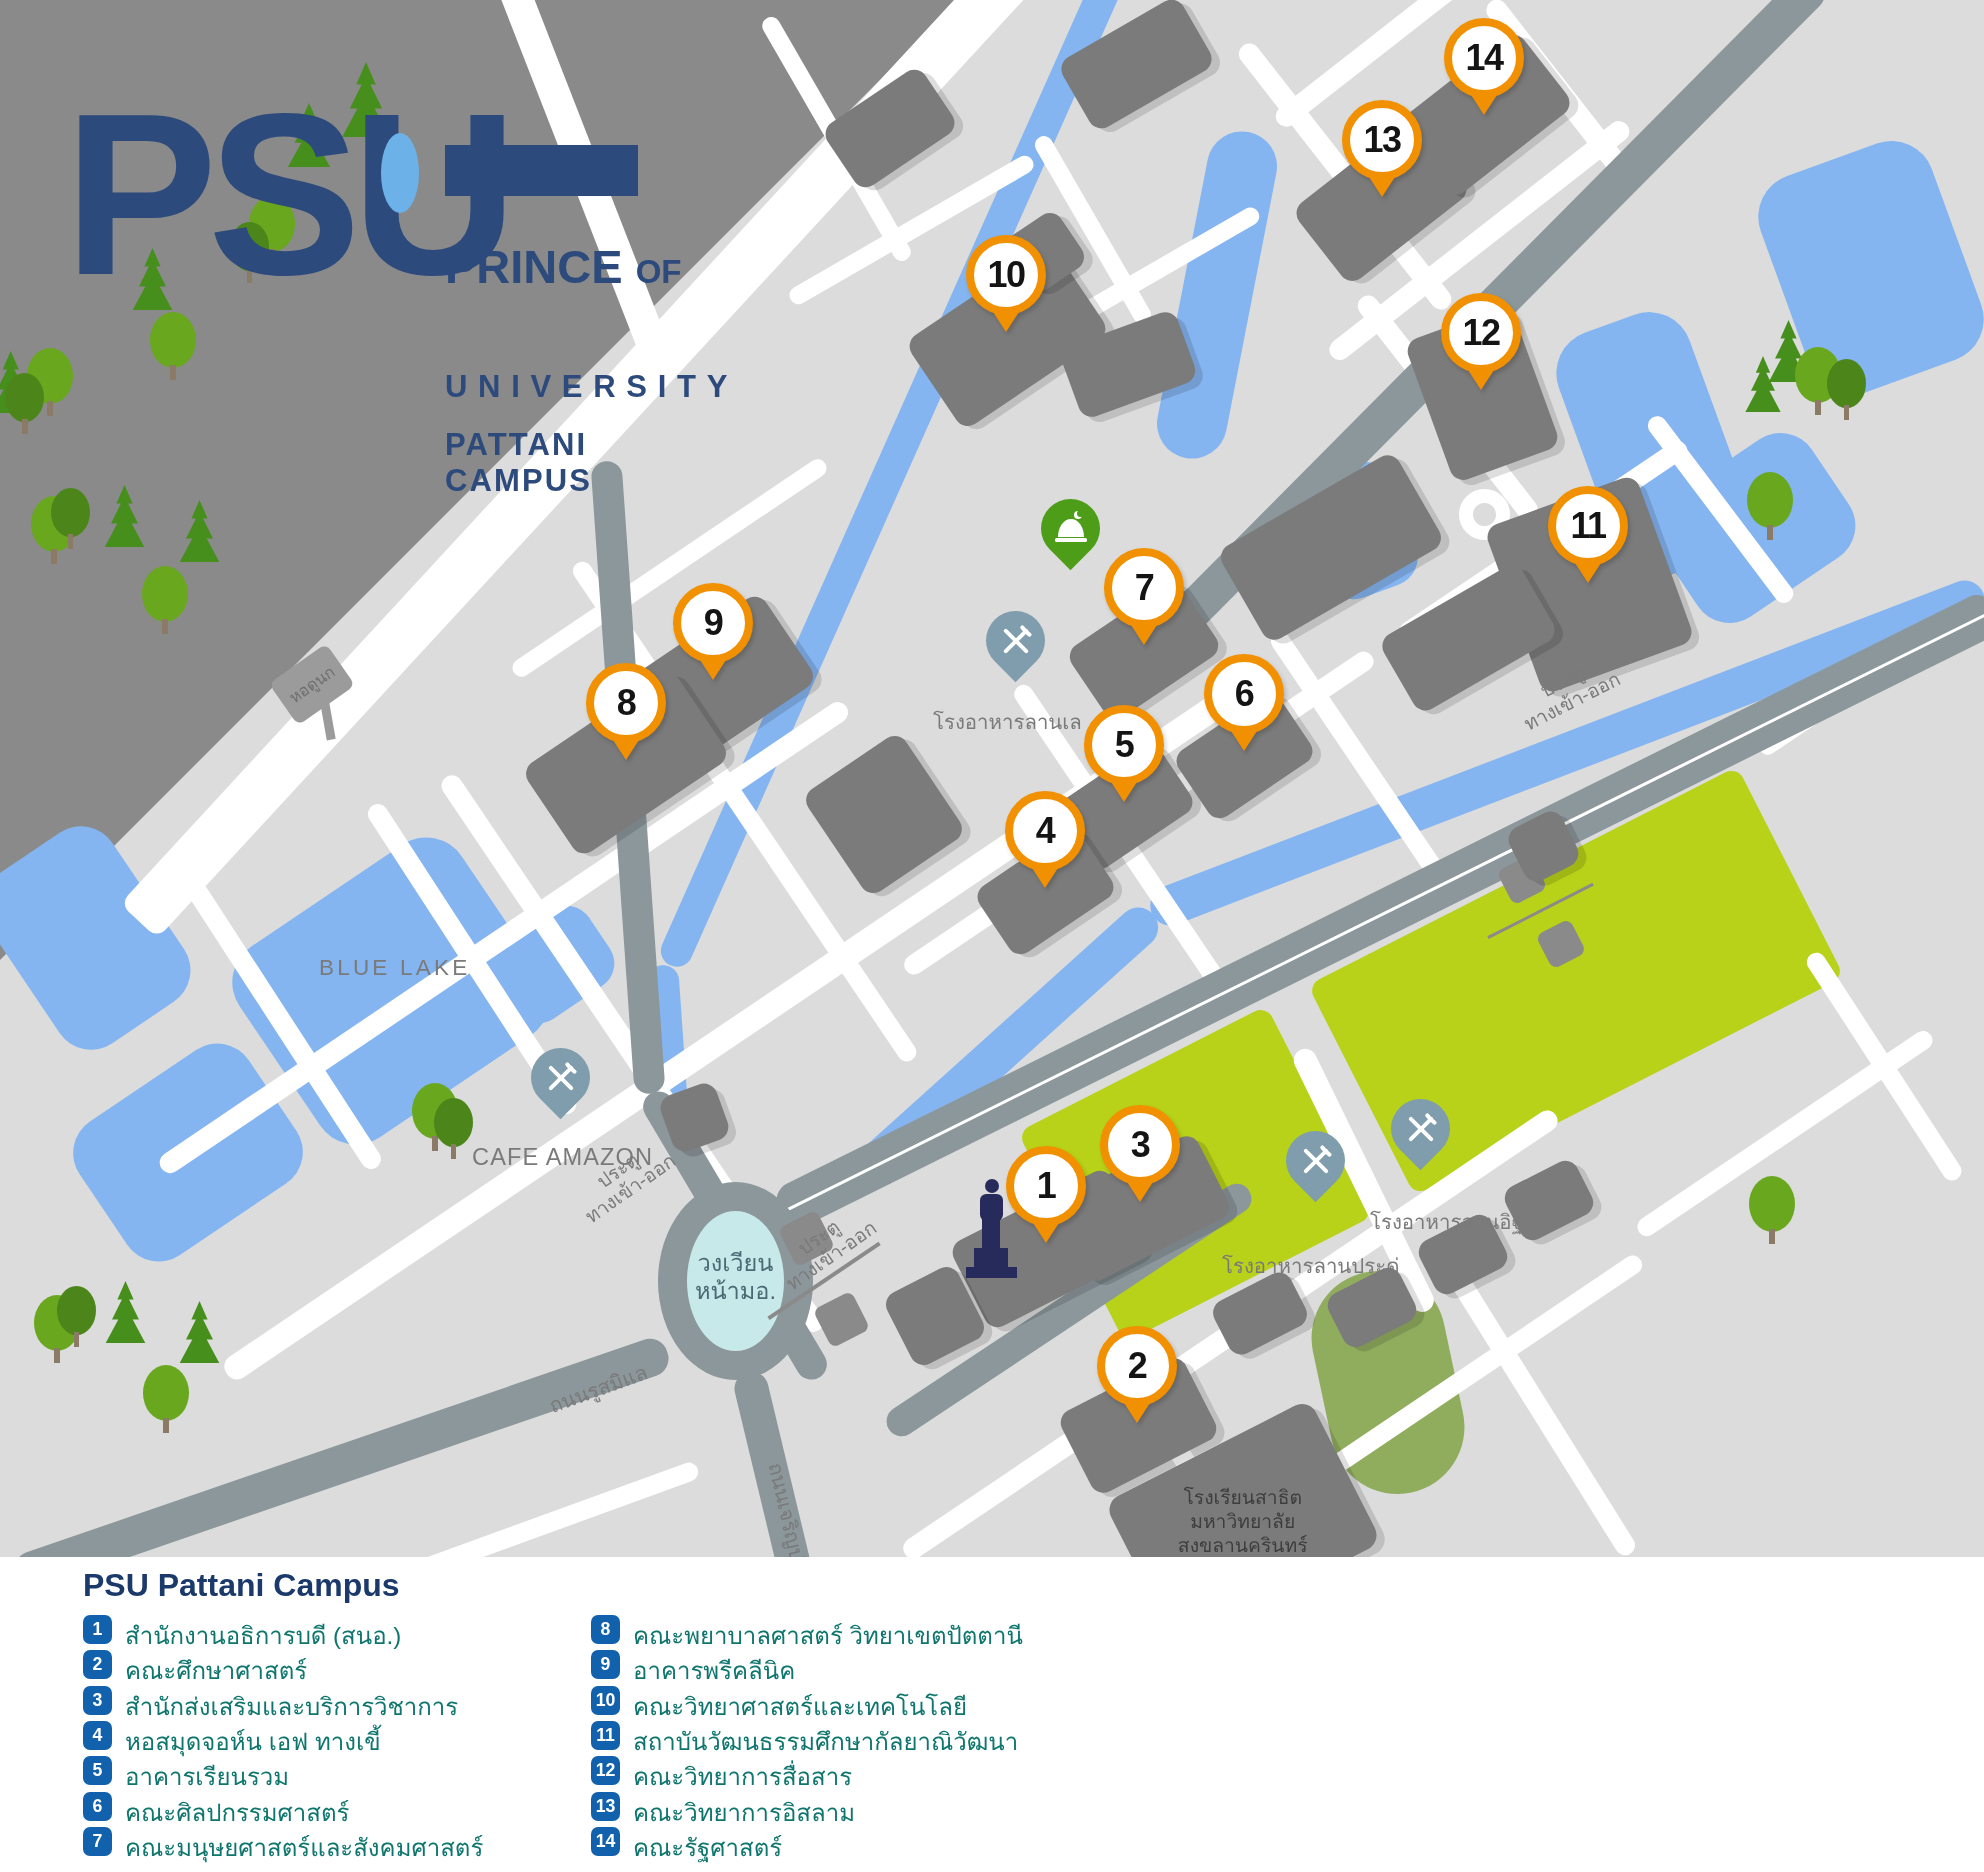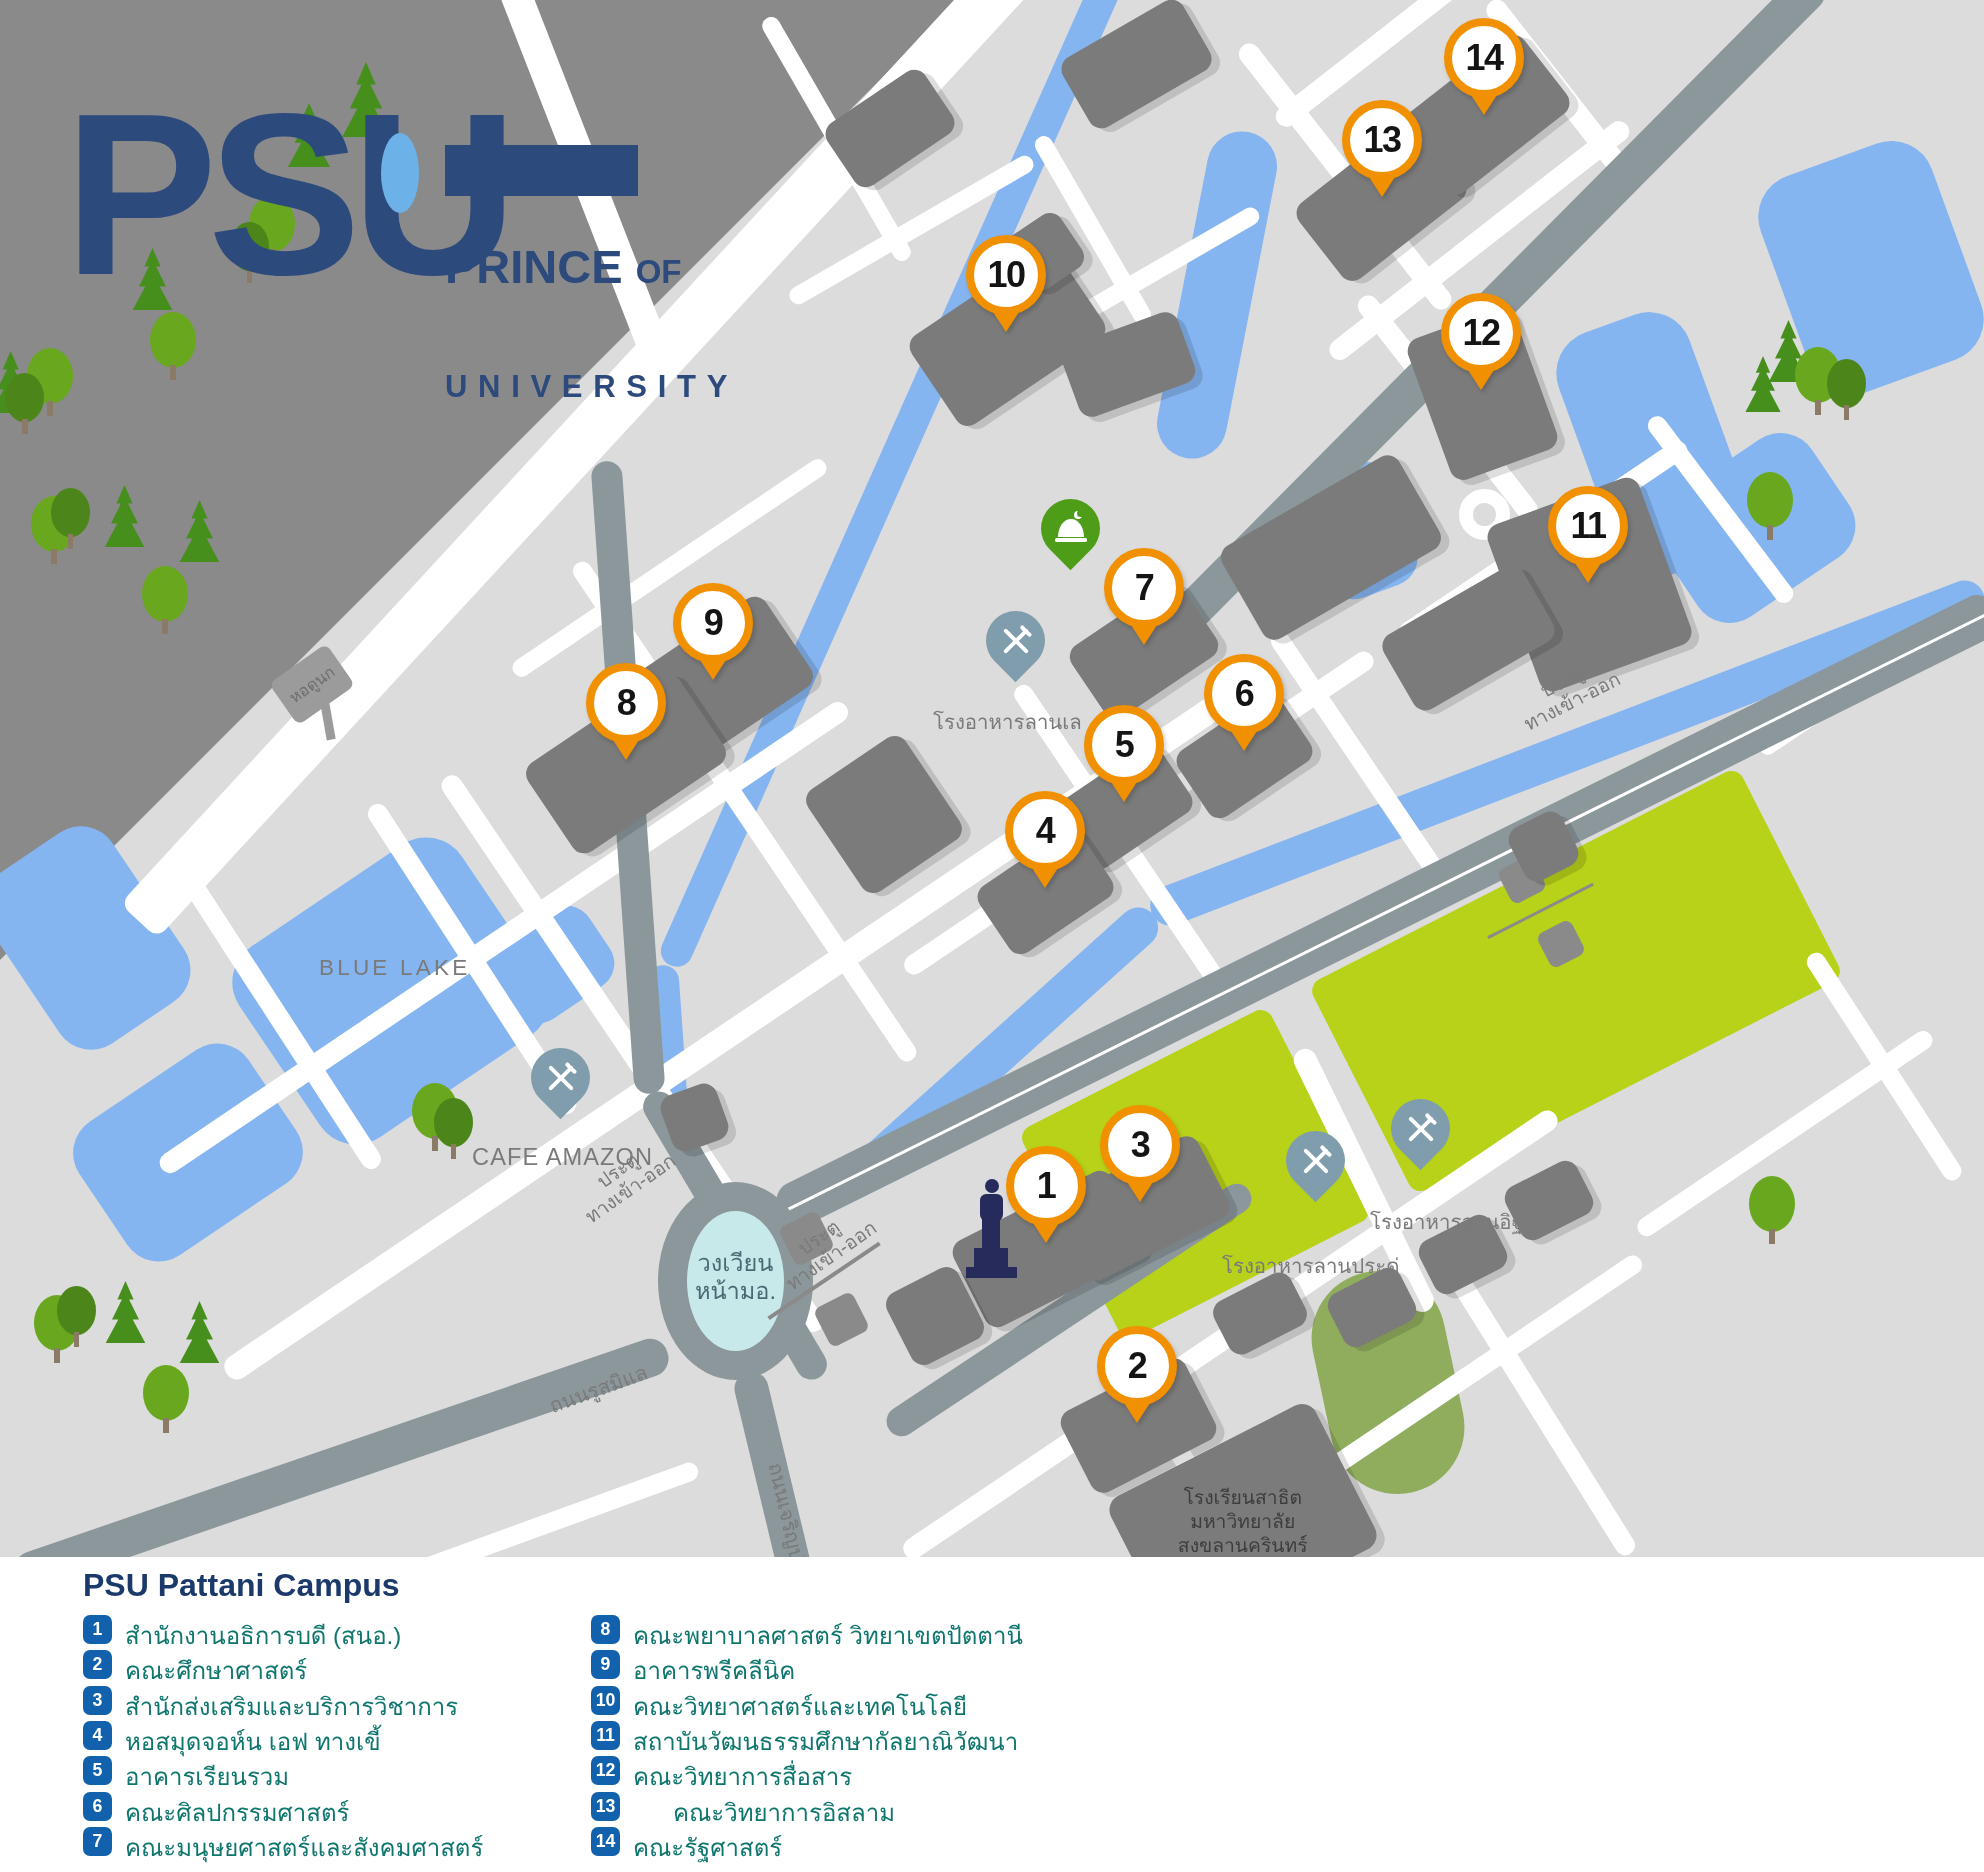--- a/index.html
+++ b/index.html
@@ -323,20 +323,21 @@
   </div>
 
   <div class="a" style="left:64px;top:80px;width:643px;height:418px;">
     <div class="a" style="left:0;top:0;font-size:230px;font-weight:800;color:#2d4a7d;letter-spacing:-9.6px;line-height:1;">PSU</div>
     <div class="a" style="left:317px;top:53px;width:38px;height:80px;border-radius:50%;background:#6cb2e8;"></div>
     <div class="a navy" style="left:381px;top:65px;width:193px;height:51px;"></div>
     <div class="a" style="left:381px;top:159px;color:#2d4a7d;font-weight:800;font-size:47px;white-space:nowrap;">
       <span>PRINCE</span> <span style="font-size:33px;text-align:right;">OF</span>
     </div>
     <div class="a" style="left:381px;top:289px;color:#2d4a7d;font-weight:700;font-size:31px;letter-spacing:10.7px;">UNIVERSITY</div>
+    <div class="a" style="left:381px;top:347px;color:#2d4a7d;font-weight:800;font-size:31px;letter-spacing:2.1px;">PATTANI CAMPUS</div>
   </div>
 
   <div class="a" id="markers" style="left:0;top:0;width:100%;height:100%;">
       <div class="marker" style="left: 1006px; top: 1146px;">
     <div class="tail"></div>
     <div class="circ">
           <span class="mnum">1</span>
         </div>
   </div>
       <div class="marker" style="left: 1097px; top: 1326px;">
@@ -466,21 +467,21 @@
       <div>
     <div class="badge" style="left: 591px; top: 164px;">11</div>
     <div class="litem" style="left: 633px; top: 165px;">สถาบันวัฒนธรรมศึกษากัลยาณิวัฒนา</div>
   </div>
       <div>
     <div class="badge" style="left: 591px; top: 199px;">12</div>
     <div class="litem" style="left: 633px; top: 200px;">คณะวิทยาการสื่อสาร</div>
   </div>
       <div>
     <div class="badge" style="left: 591px; top: 235px;">13</div>
-    <div class="litem" style="left: 633px; top: 236px; margin-left: 40px;">คณะวิทยาการอิสลาม</div>
+    <div class="litem" style="left: 633px; top: 236px;">คณะวิทยาการอิสลาม</div>
   </div>
       <div>
     <div class="badge" style="left: 591px; top: 270px;">14</div>
     <div class="litem" style="left: 633px; top: 271px;">คณะรัฐศาสตร์</div>
   </div>
     </div>
 </div>
 
 
 </body></html>

